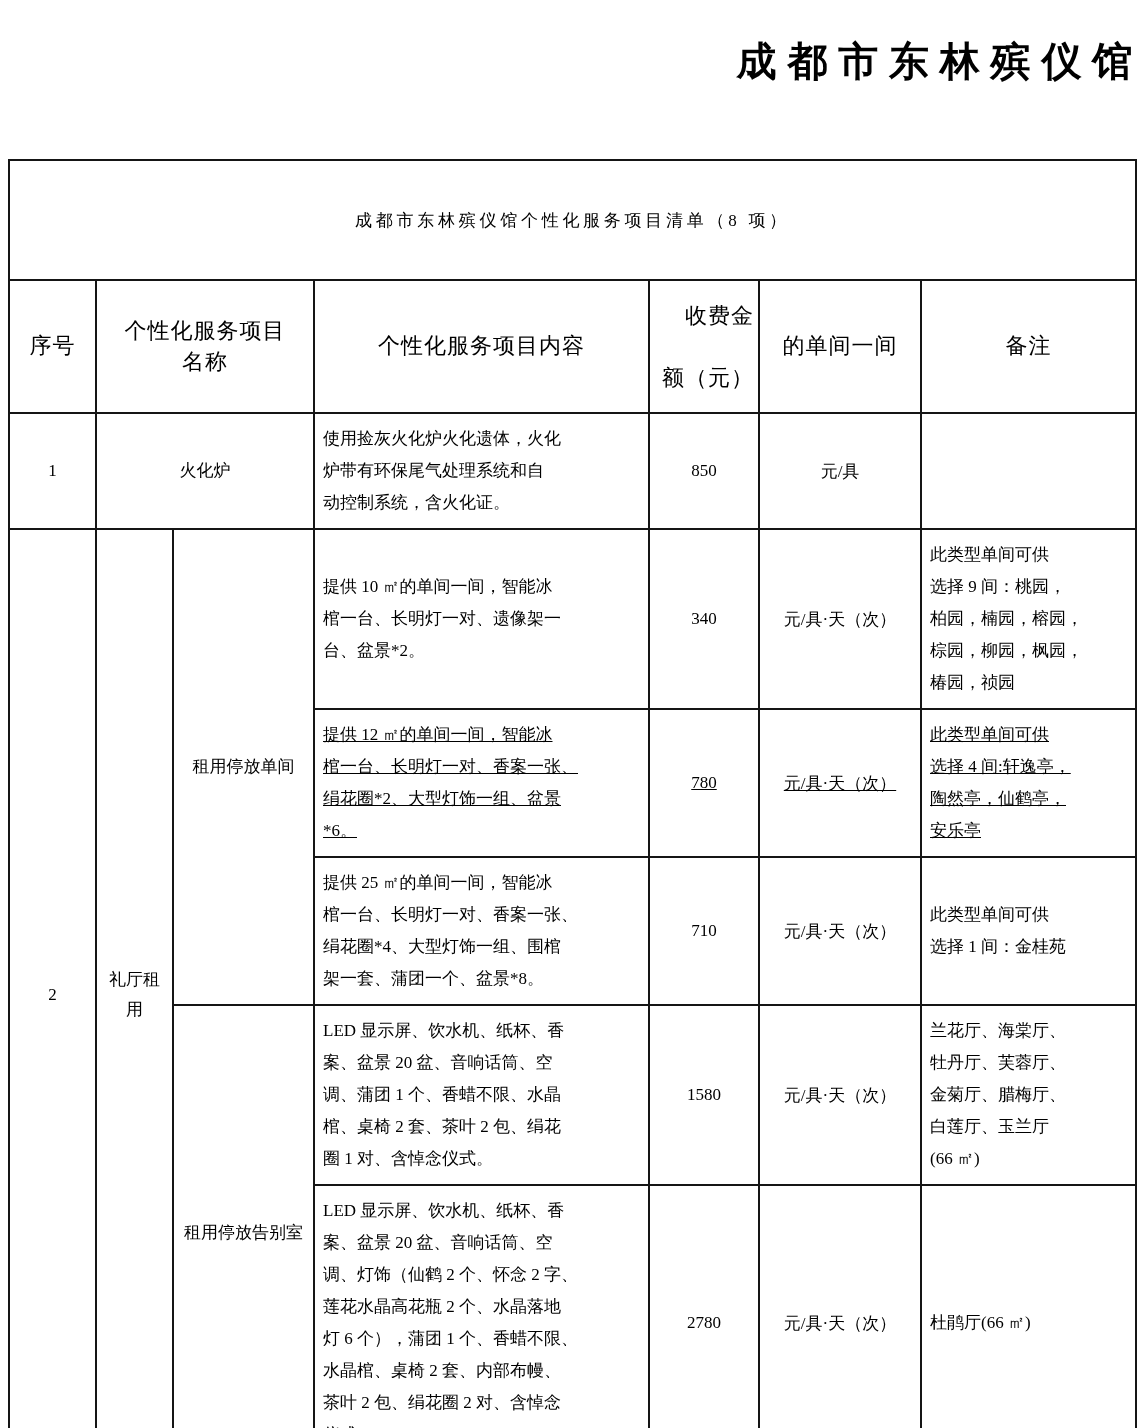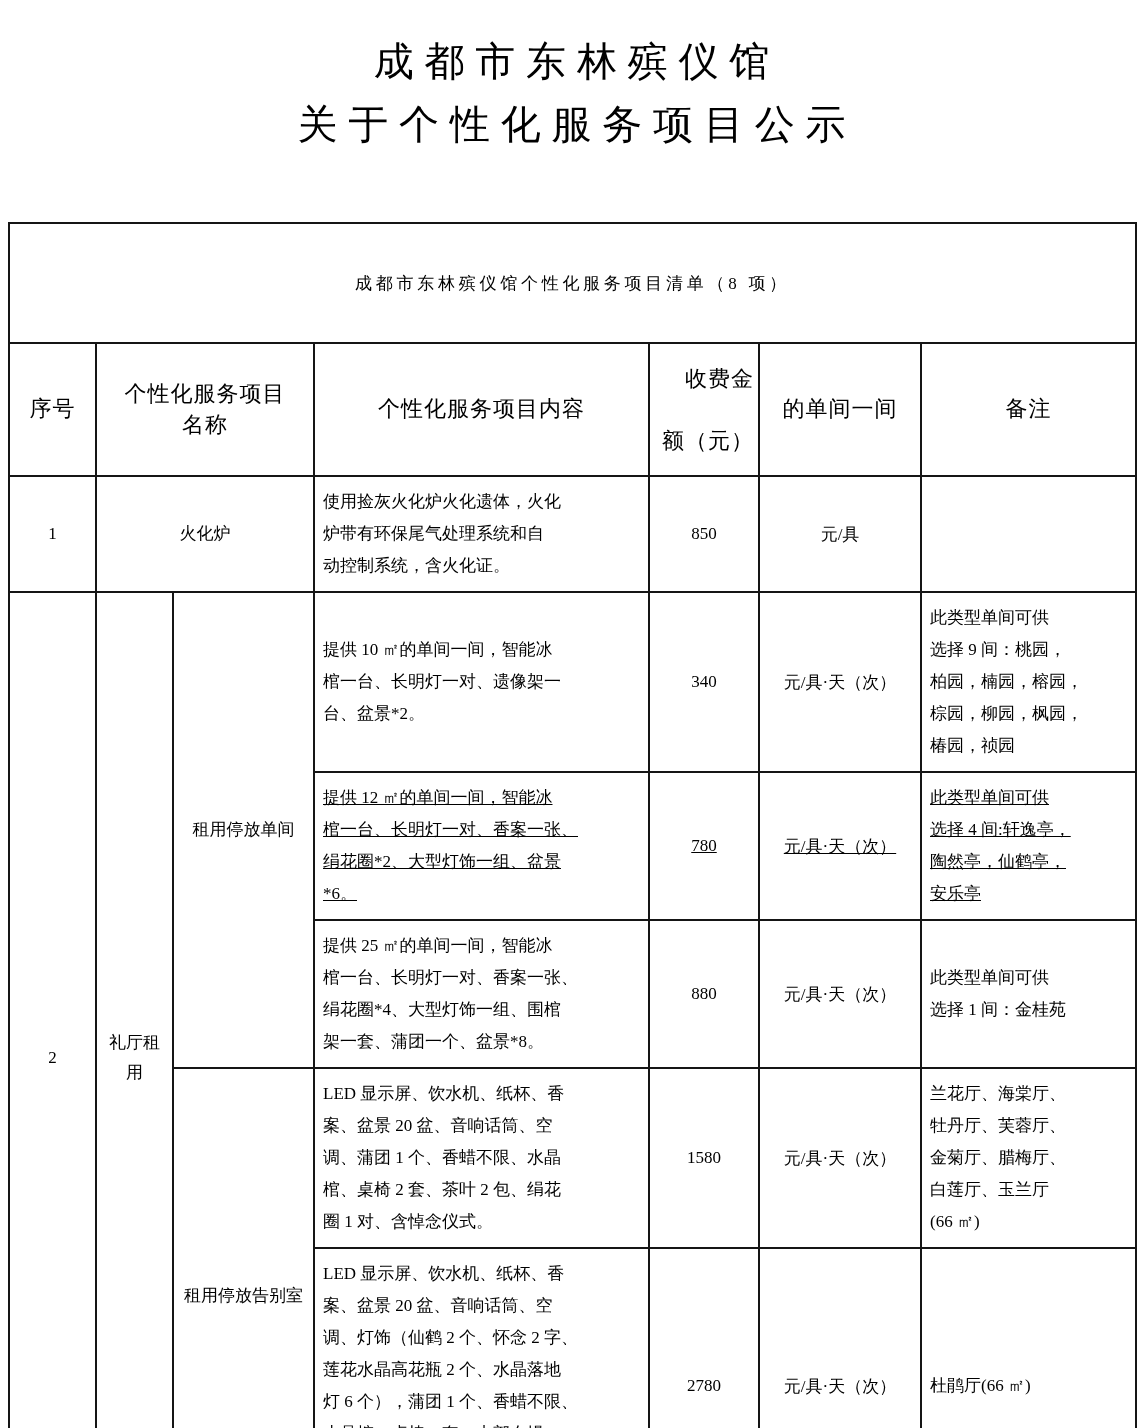--- a/index.html
+++ b/index.html
@@ -9,22 +9,22 @@
   }
   body {
     width: 1143px;
     height: 1428px;
     overflow: hidden;
     color: #000;
     font-family: "Liberation Serif", "DejaVu Serif", serif;
   }
   .doc-title {
     margin-top: 30px;
-    text-align: center;
-    font-weight: normal;
+    text-align: right;
+    font-weight: bold;
     font-size: 40px;
     line-height: 63px;
     letter-spacing: 0.27em;
   }
   .doc-title-line { padding-left: 0.27em; }
 
   table.services-table {
     border-collapse: collapse;
     table-layout: fixed;
     width: 1127px;
@@ -82,21 +82,20 @@
   .remark-center { }
   .remark-left { text-align: left; border-radius: 17px; }
 </style>
 </head>
 <body>
 
 <div>
 
   <div class="doc-title">
     <div class="doc-title-line">成都市东林殡仪馆</div>
-    <div class="doc-title-line">关于个性化服务项目公示</div>
   </div>
 
   <table class="services-table">
     <colgroup>
       <col style="width:87px">
       <col style="width:77px">
       <col style="width:141px">
       <col style="width:335px">
       <col style="width:110px">
       <col style="width:162px">
@@ -157,21 +156,21 @@
 选择 4 间:轩逸亭，
 陶然亭，仙鹤亭，
 安乐亭</td>
     </tr>
 
     <tr class="row-2c">
       <td class="content-cell">提供 25 ㎡的单间一间，智能冰
 棺一台、长明灯一对、香案一张、
 绢花圈*4、大型灯饰一组、围棺
 架一套、蒲团一个、盆景*8。</td>
-      <td class="fee-cell">880</td>
+      <td class="fee-cell">710</td>
       <td class="unit-cell">元/具·天（次）</td>
       <td class="remark-cell remark-center">此类型单间可供
 选择 1 间：金桂苑</td>
     </tr>
 
     <tr class="row-2d">
       <td rowspan="2" class="name-cell">租用停放告别室</td>
       <td class="content-cell">LED 显示屏、饮水机、纸杯、香
 案、盆景 20 盆、音响话筒、空
 调、蒲团 1 个、香蜡不限、水晶

